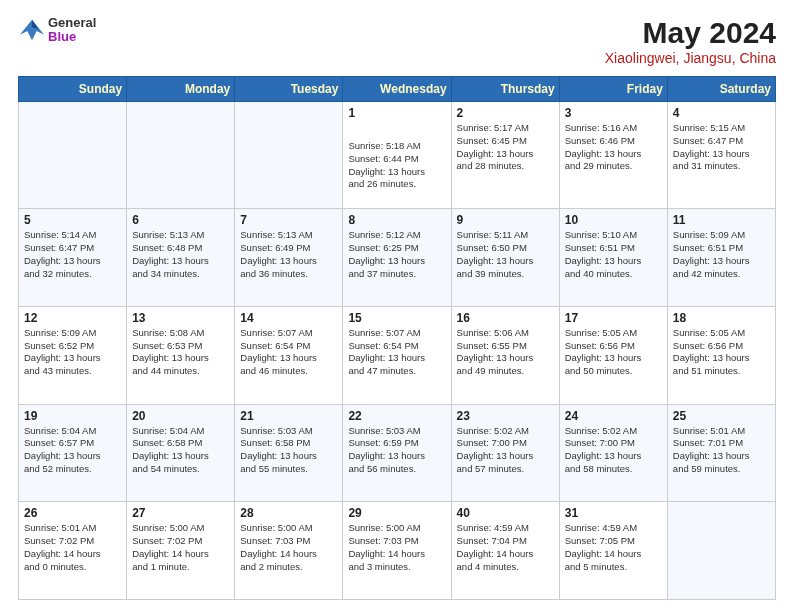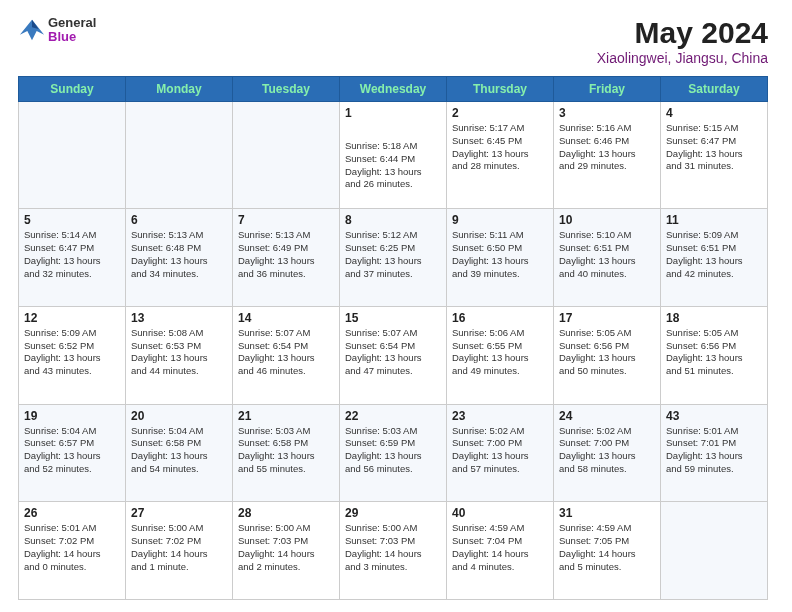--- a/index.html
+++ b/index.html
@@ -6,21 +6,21 @@
     body {
       width: 792px;
       height: 612px;
       font-family: Arial, sans-serif;
       background: #fff;
       overflow: hidden;
     }
     .page {
       width: 792px;
       height: 612px;
-      padding: 16px 24px 12px 18px;
+      padding: 16px 16px 12px 18px;
       display: flex;
       flex-direction: column;
     }
     .header {
       display: flex;
       justify-content: space-between;
       align-items: flex-start;
       margin-bottom: 10px;
     }
     .logo {
@@ -45,37 +45,37 @@
     .title-block {
       text-align: right;
     }
     .title-block .month-year {
       font-size: 30px;
       font-weight: bold;
       color: #222;
     }
     .title-block .location {
       font-size: 14px;
-      color: #701a75;
+      color: #b91c1c;
     }
     .calendar {
       flex: 1;
       border: 1px solid #ccc;
       border-collapse: collapse;
       width: 100%;
       table-layout: fixed;
     }
     .calendar th {
       background: #2a6db5;
-      color: #86efac;
+      color: #fef9c3;
       font-size: 12px;
       font-weight: bold;
       padding: 5px 4px;
       border: 1px solid #1e5a9a;
-      text-align: center;
+      text-align: right;
     }
     .calendar td {
       border: 1px solid #ccc;
       vertical-align: top;
       padding: 4px 5px;
       font-size: 10px;
       color: #333;
       height: 86px;
       background: #fff;
     }
@@ -303,21 +303,21 @@
 and 57 minutes.</div>
           </td>
           <td>
             <div class="day-num">24</div>
             <div class="day-info" style="white-space: pre-line;">Sunrise: 5:02 AM
 Sunset: 7:00 PM
 Daylight: 13 hours
 and 58 minutes.</div>
           </td>
           <td>
-            <div class="day-num">43</div>
+            <div class="day-num">25</div>
             <div class="day-info" style="white-space: pre-line;">Sunrise: 5:01 AM
 Sunset: 7:01 PM
 Daylight: 13 hours
 and 59 minutes.</div>
           </td>
         </tr>
         <tr>
           <td>
             <div class="day-num">26</div>
             <div class="day-info" style="white-space: pre-line;">Sunrise: 5:01 AM

